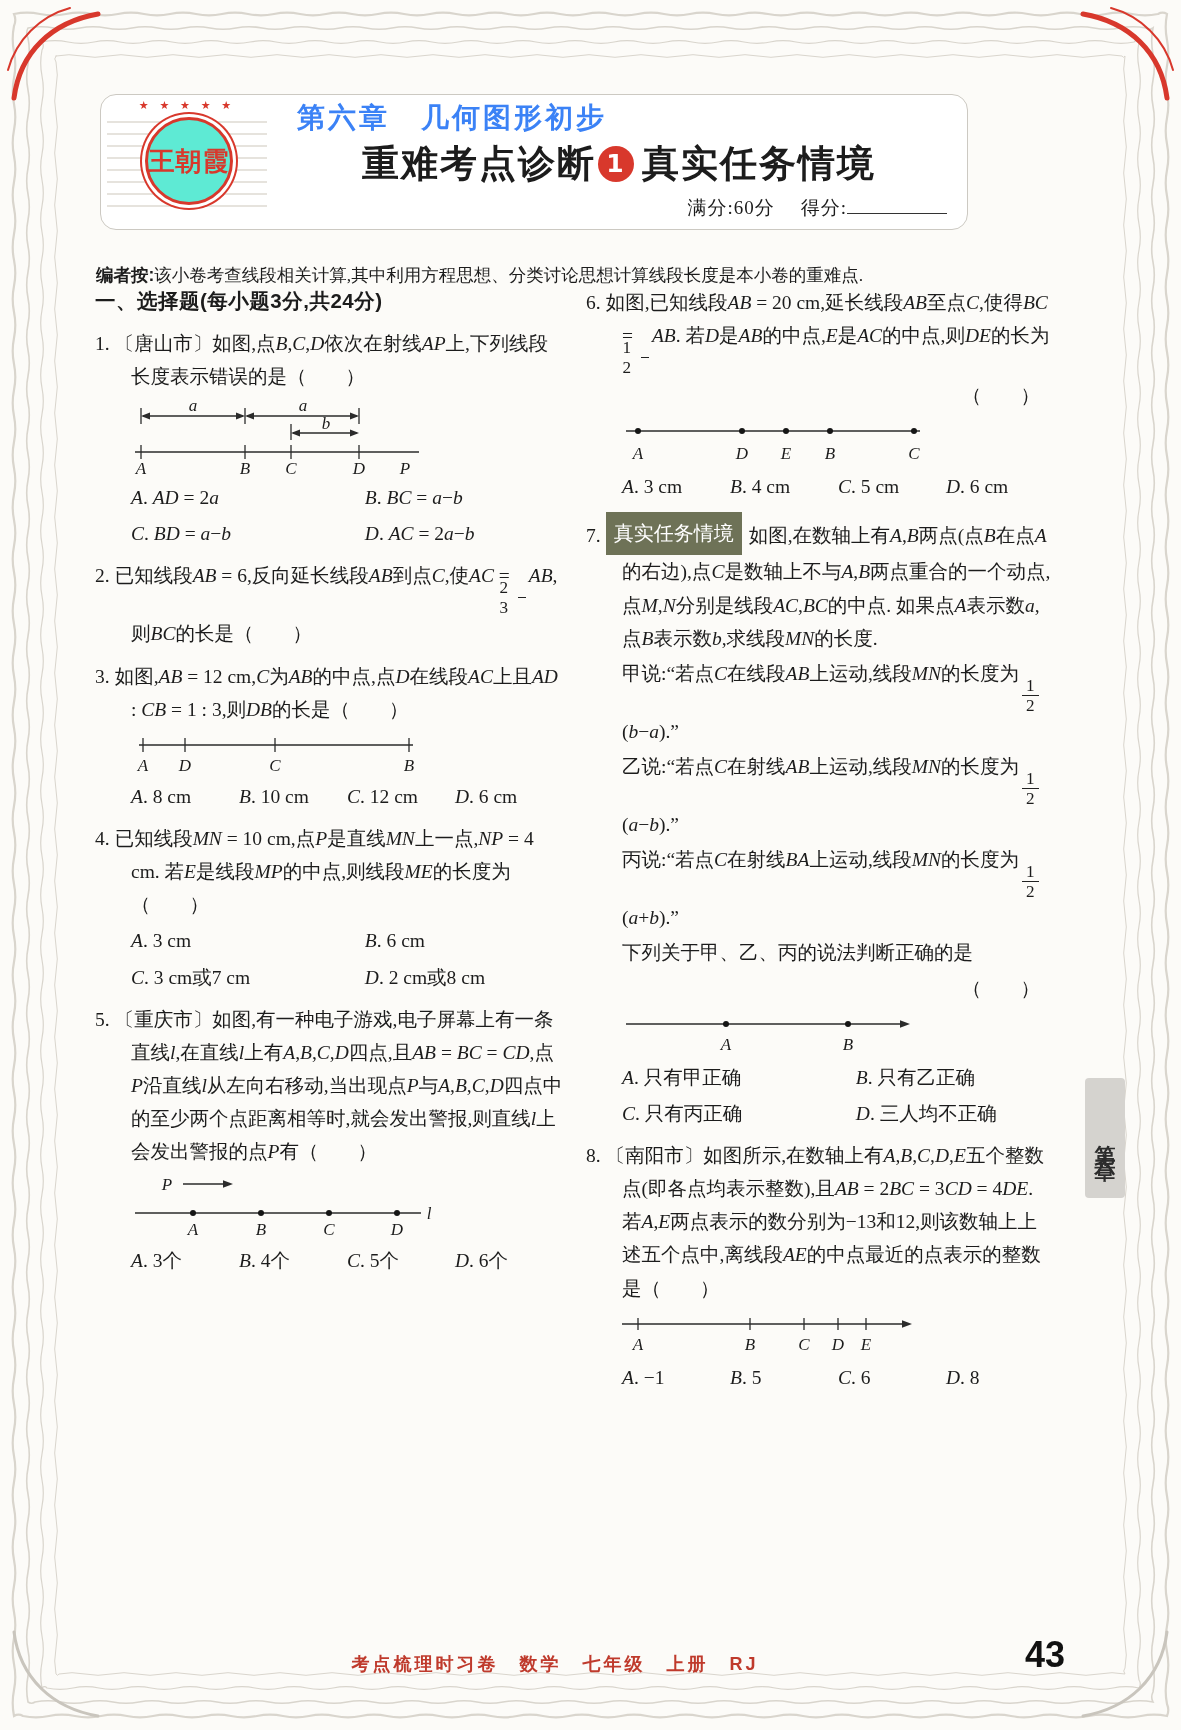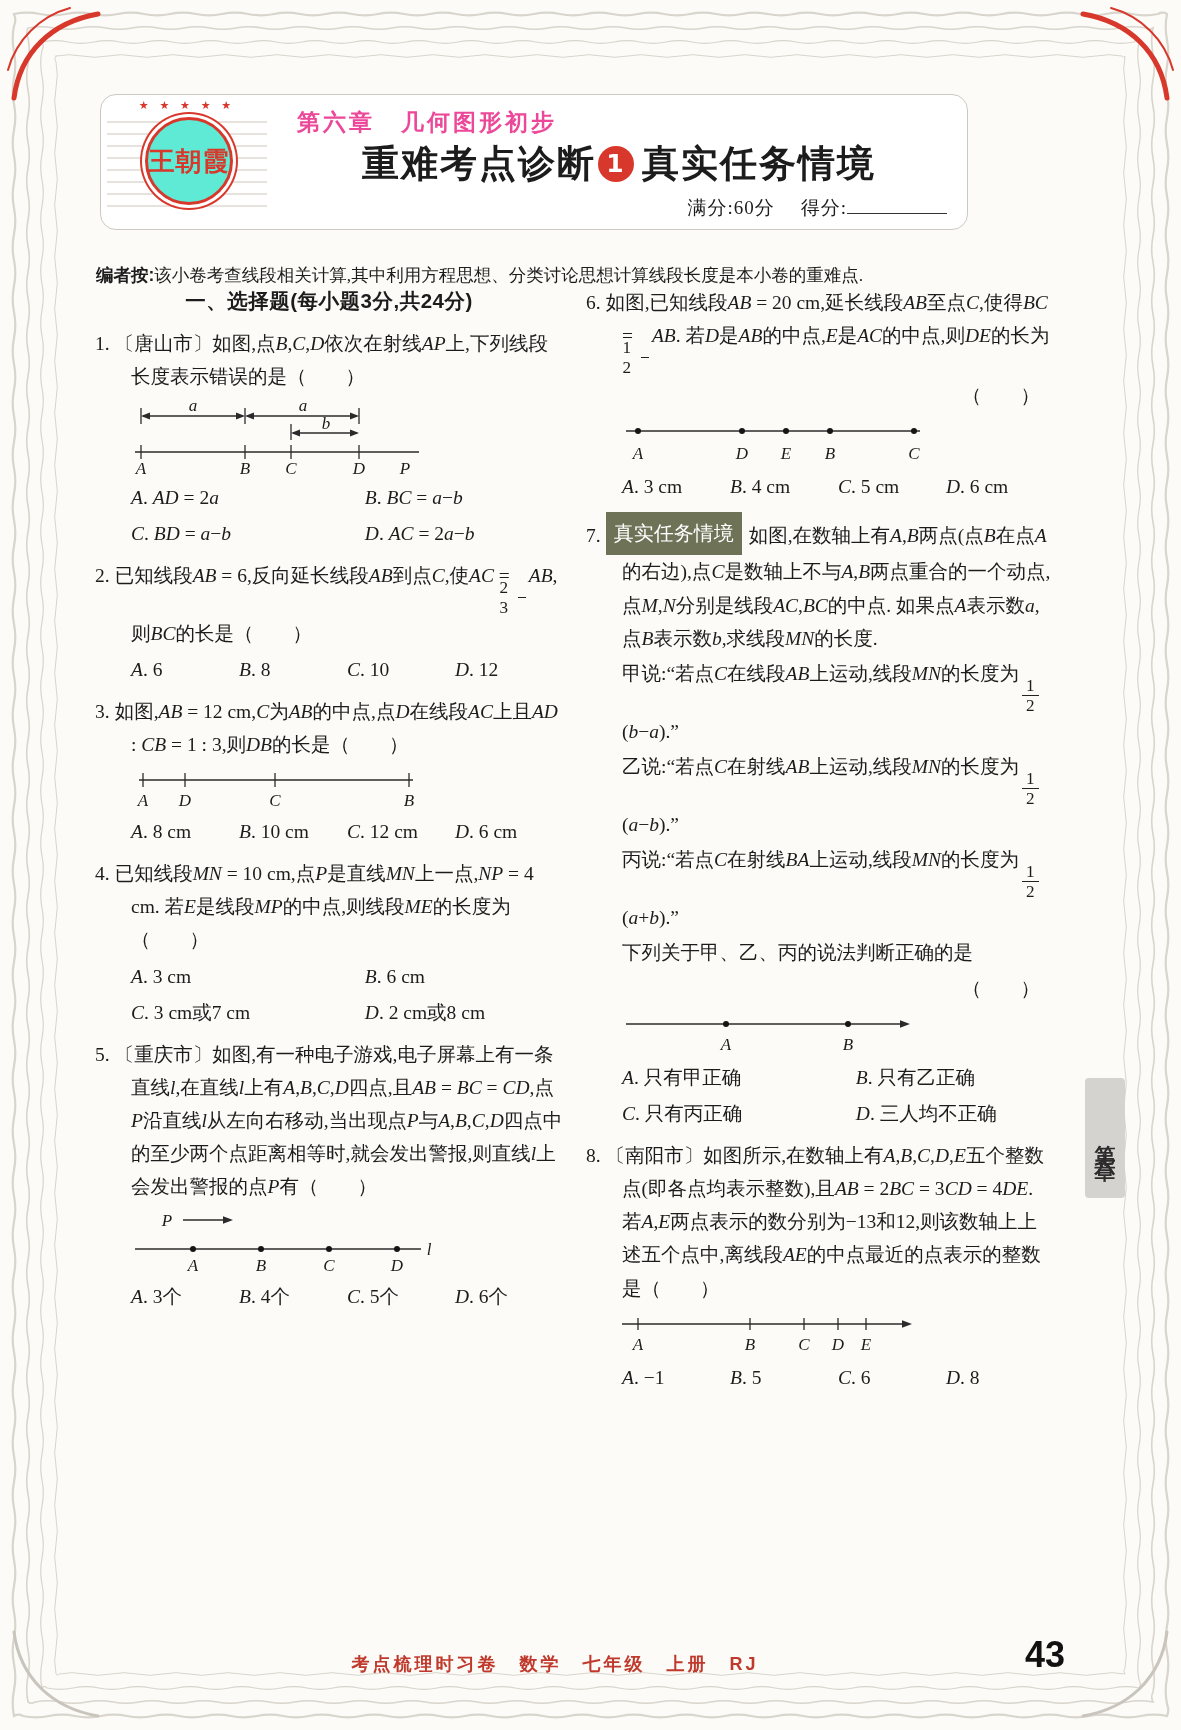--- a/index.html
+++ b/index.html
@@ -14,42 +14,42 @@
   .logo{position:absolute;left:6px;top:4px;width:160px;height:126px;}
   .logo-waves{position:absolute;left:0;top:22px;width:160px;height:86px;
               background:repeating-linear-gradient(180deg,#e6e3dd 0 2px,transparent 2px 12px);}
   .logo-stars{position:absolute;left:20px;top:0;width:120px;text-align:center;
               color:#d8382c;font-size:11px;letter-spacing:4px;}
   .logo-circle{position:absolute;left:38px;top:18px;width:82px;height:82px;border-radius:50%;
                background:#5eead4;border:3px solid #d8382c;box-shadow:0 0 0 3px #fff,0 0 0 5px #d8382c;
                display:flex;align-items:center;justify-content:center;}
   .logo-circle span{color:#d8382c;font-weight:bold;font-size:26px;letter-spacing:1px;
                     font-family:"Liberation Serif",serif;}
-  .chapter{position:absolute;left:196px;top:12px;color:#ec4899;font-size:23px;font-weight:bold;
+  .chapter{position:absolute;left:196px;top:4px;color:#3b82f6;font-size:28px;font-weight:bold;
            letter-spacing:3px;font-family:"Liberation Sans","DejaVu Sans",sans-serif;}
   .main-title{position:absolute;left:180px;top:44px;width:676px;text-align:center;
               font-size:37px;font-weight:bold;letter-spacing:2px;
               font-family:"Liberation Sans","DejaVu Sans",sans-serif;}
   .badge-circle{display:inline-block;width:36px;height:36px;line-height:36px;border-radius:50%;
                 background:#d8382c;color:#fff;font-size:25px;text-align:center;vertical-align:4px;
                 margin:0 8px 0 2px;font-family:"DejaVu Sans",sans-serif;font-weight:bold;}
   .score-line{position:absolute;right:20px;bottom:8px;font-size:19px;letter-spacing:1px;}
   .score-line .gap{display:inline-block;width:26px;}
   .blank{display:inline-block;width:100px;height:15px;border-bottom:1.6px solid #333;vertical-align:baseline;}
 
   
   .editor{position:absolute;left:96px;top:244px;width:956px;font-size:17.5px;line-height:1.5;}
   .editor b{font-family:"Liberation Sans",sans-serif;}
 
   
   .col{position:absolute;top:284px;width:468px;font-size:19.5px;line-height:1.70;}
   .col-left{left:95px;}
   .col-right{left:586px;}
   .sec-head{font-weight:bold;font-size:20.5px;margin:0 0 8px 0;
-            font-family:"Liberation Sans","DejaVu Sans",sans-serif;letter-spacing:0.5px;text-align:center;}
+            font-family:"Liberation Sans","DejaVu Sans",sans-serif;letter-spacing:0.5px;}
   .q{margin-bottom:9px;}
   .qt{margin:2px 0;padding-left:36px;text-indent:-36px;}
   .qt2{margin:2px 0;padding-left:36px;text-indent:0;}
   .qnum{margin-right:5px;}
   i{font-style:italic;}
   .paren-line{margin:0;padding-right:14px;text-align:right;}
   .opts-row{display:flex;padding-left:36px;margin:2px 0 4px;}
   .opts-row span{flex:1;}
   .opt-grid{display:grid;grid-template-columns:1.18fr 1fr;padding-left:36px;margin:3px 0 4px;row-gap:3px;}
   .situ-badge{display:inline-block;background:#6e7257;color:#fff;font-size:20px;line-height:1.35;
@@ -162,26 +162,20 @@
           <span><i>C</i>. <i>BD</i> = <i>a</i>−<i>b</i></span>
           <span><i>D</i>. <i>AC</i> = 2<i>a</i>−<i>b</i></span>
         </div>
       </div>
 
       <div class="q">
         <p class="qt"><span class="qnum">2.</span><span>已知线段<i>AB</i> = 6,反向延长线段<i>AB</i>到点<i>C</i>,使<i>AC</i> = <span class="frac">
                 <span class="fn">2</span>
                 <span class="fd">3</span>
               </span><i>AB</i>,则<i>BC</i>的长是（　　）</span></p>
-        <div class="opts-row">
-          <span><i>A</i>. 6</span>
-          <span><i>B</i>. 8</span>
-          <span><i>C</i>. 10</span>
-          <span><i>D</i>. 12</span>
-        </div>
       </div>
 
       <div class="q">
         <p class="qt"><span class="qnum">3.</span><span>如图,<i>AB</i> = 12 cm,<i>C</i>为<i>AB</i>的中点,点<i>D</i>在线段<i>AC</i>上且<i>AD</i> : <i>CB</i> = 1 : 3,则<i>DB</i>的长是（　　）</span></p>
         <div class="diagram">
           <svg width="300" height="44" viewBox="0 0 300 44">
             <line x1="16" y1="14" x2="290" y2="14"></line>
             <line x1="20" y1="7" x2="20" y2="21"></line>
               <line x1="62" y1="7" x2="62" y2="21"></line>
             <line x1="152" y1="7" x2="152" y2="21"></line>

